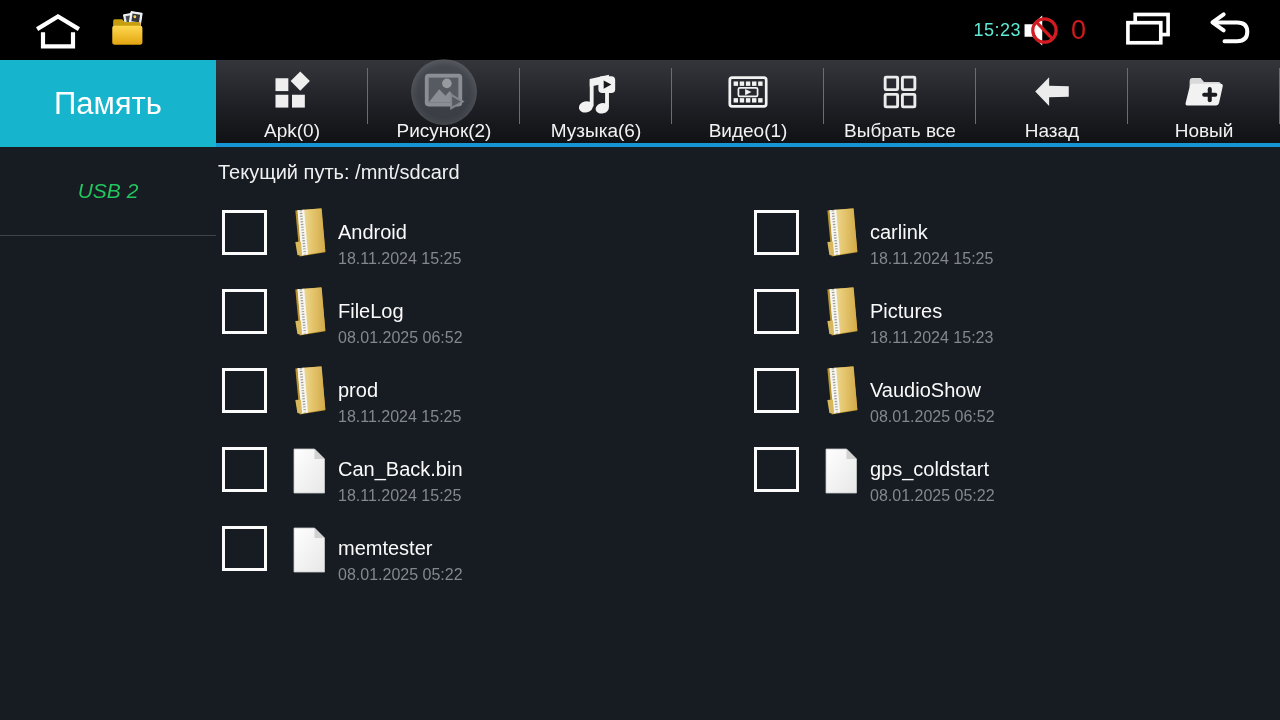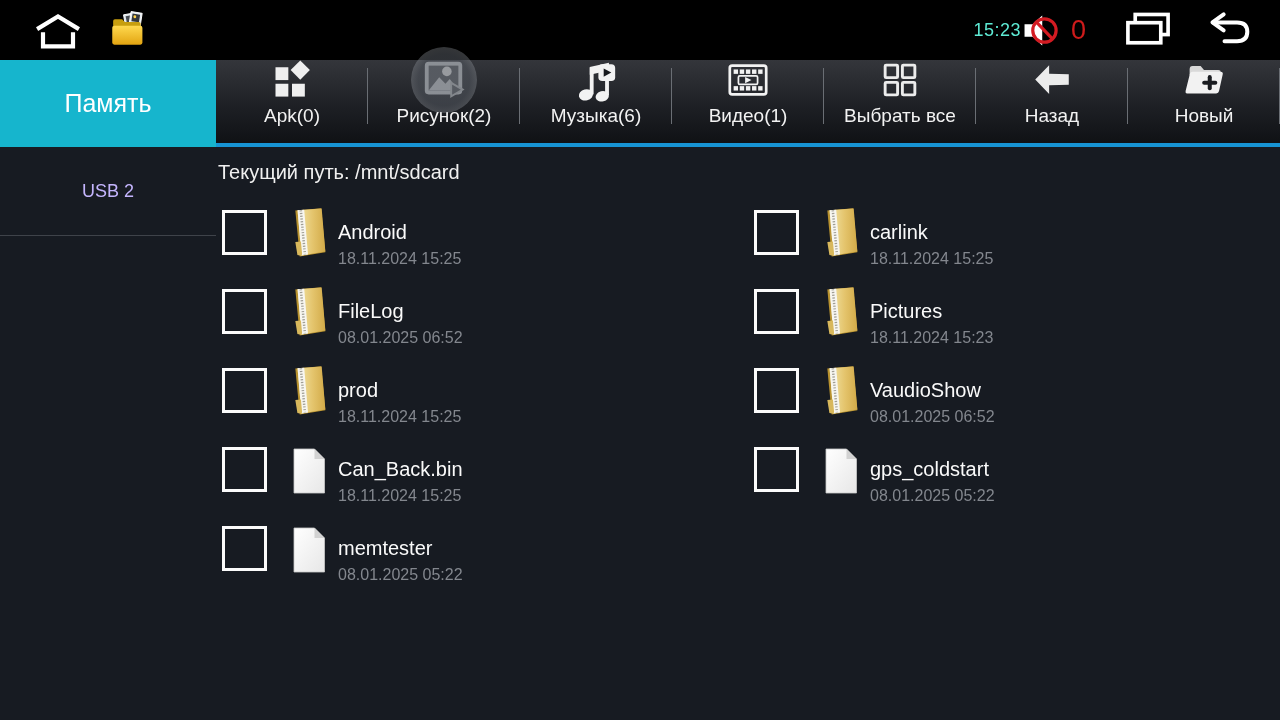--- a/index.html
+++ b/index.html
@@ -12,38 +12,38 @@
   .sb-left { display:flex; align-items:center; gap:26px; margin-left:32px; }
   .sb-right { margin-left:auto; display:flex; align-items:center; margin-right:26px; }
   .sb-btn { background:none; border:none; padding:0; cursor:pointer; display:flex; align-items:center; }
   .time { font-size:18px; color:#5eead4; letter-spacing:0.5px; }
   .vol-badge { font-size:27px; color:#cf1b1b; margin-left:4px; }
   .gap30 { width:36px; } .gap26 { width:30px; }
 
   
   .toolbar { height:87px; flex:0 0 auto; position:relative; display:flex;
              background:linear-gradient(180deg,#34363b 0%, #1d1f24 55%, #0e1013 100%); }
-  .memory-tab { width:216px; height:87px; background:#16b5cd; color:#fff; font-size:25px;
+  .memory-tab { width:216px; height:87px; background:#16b5cd; color:#fff; font-size:31px;
                 display:flex; align-items:center; justify-content:center; flex:0 0 auto; cursor:pointer; }
   .toolbar-items { flex:1; display:flex; height:83px; }
   .tb-item { flex:1; position:relative; display:flex; flex-direction:column; align-items:center;
-             justify-content:flex-end; padding-bottom:16px; cursor:pointer; }
+             justify-content:flex-end; padding-bottom:1px; cursor:pointer; }
   .tb-item::after { content:""; position:absolute; right:0; top:8px; width:1px; height:56px; background:#6a6e74; }
   .tb-icon { position:relative; width:52px; height:52px; display:flex; align-items:center; justify-content:center; margin-bottom:2px; }
   .tb-icon.pressed::before { content:""; position:absolute; left:50%; top:50%; width:66px; height:66px;
       transform:translate(-50%,-50%); border-radius:50%;
       background:radial-gradient(circle, rgba(85,90,98,0.55) 55%, rgba(150,155,162,0.35) 70%, rgba(0,0,0,0) 74%); }
   .tb-label { font-size:19px; color:#f2f2f2; white-space:nowrap; }
   .toolbar-underline { position:absolute; left:216px; right:0; bottom:0; height:4px; background:#1794d4; }
 
   
   .body-row { flex:1; display:flex; }
   .sidebar { width:216px; flex:0 0 auto; position:relative; }
   .sidebar-item { height:88px; display:flex; align-items:center; justify-content:center;
-                  font-size:18px; color:#c4b5fd; cursor:pointer; }
+                  font-size:21px; color:#22c55e; cursor:pointer;font-style:italic; }
   .sidebar-divider { position:absolute; top:88px; left:0; width:216px; height:1px; background:#3f434a; }
 
   .content { flex:1; position:relative; }
   .path { padding:14px 0 0 2px; font-size:20px; color:#f0f0f0; }
   .file-grid { margin-top:24px; display:grid; grid-template-columns:532px 532px; grid-auto-rows:79px; }
   .file-row { position:relative; }
   .checkbox { position:absolute; left:6px; top:2px; width:45px; height:45px; border:3px solid #fbfbfb; background:transparent; }
   .ficon { position:absolute; left:73px; }
   .ficon.folder { top:-3px; width:39px; height:55px; }
   .ficon.file { top:1px; width:40px; height:50px; }

